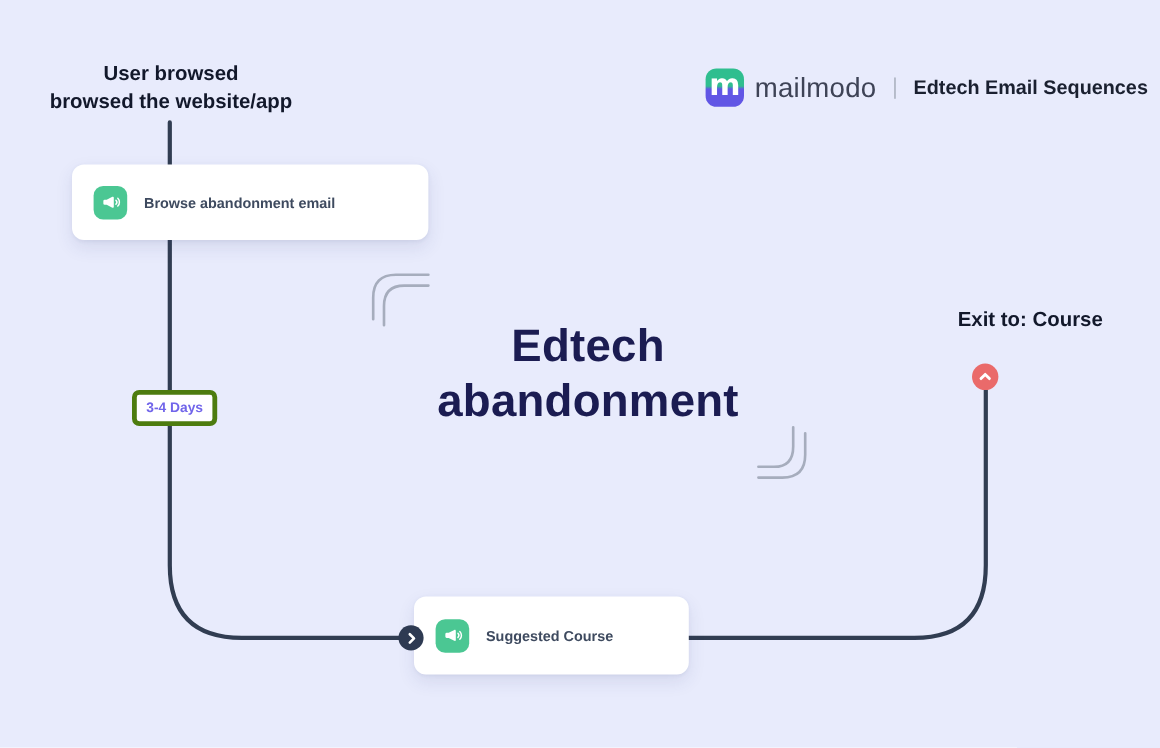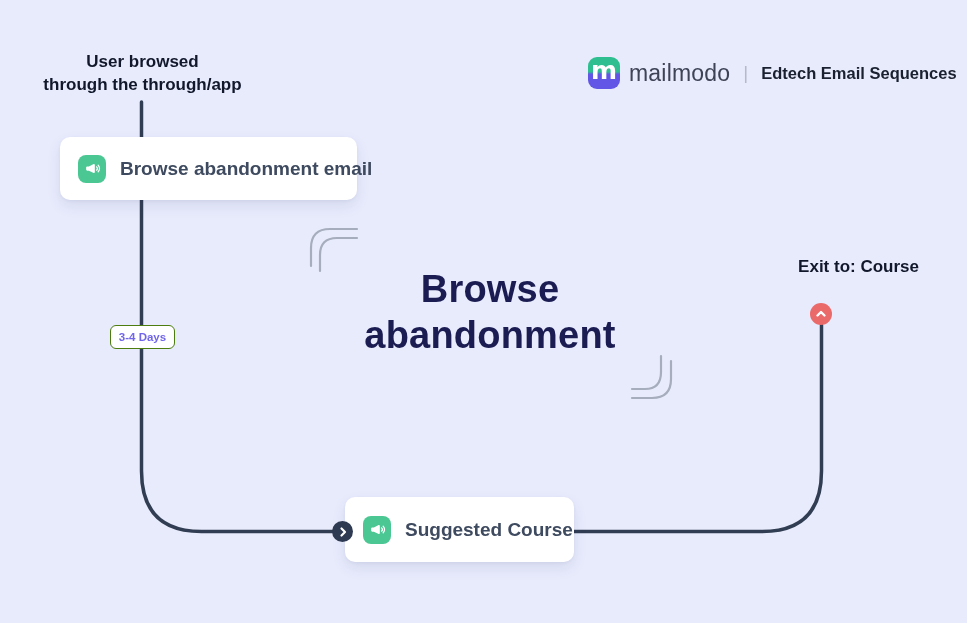--- a/index.html
+++ b/index.html
@@ -17,30 +17,30 @@
   .exit-label{
     position:absolute;left:709px;top:256px;width:210px;z-index:2;
     text-align:right;font-size:17px;font-weight:700;color:#12182b;line-height:22px;
   }
   .node-card{
     position:absolute;z-index:3;background:#ffffff;border-radius:10px;
     box-shadow:0 6px 14px rgba(45,60,120,.10),0 1px 3px rgba(45,60,120,.06);
     display:flex;align-items:center;gap:14px;padding:0 18px;box-sizing:border-box;
     cursor:pointer;
   }
-  .node-card .node-label{font-size:19px;font-weight:700;color:#3e4a5f;white-space:nowrap;}
+  .node-card .node-label{font-size:12px;font-weight:700;color:#3e4a5f;white-space:nowrap;}
   .node-icon{
     width:28px;height:28px;border-radius:8px;background:#4bc793;flex:0 0 auto;
     display:flex;align-items:center;justify-content:center;
   }
   .card-1{left:60px;top:137px;width:297px;height:63px;}
   .card-2{left:345px;top:497px;width:229px;height:65px;}
   .delay-badge{
     position:absolute;left:110px;top:325px;width:63px;height:22px;z-index:4;
-    background:#ffffff;border:1px solid #4d7c0f;border-radius:6px;
+    background:#ffffff;border:4px solid #4d7c0f;border-radius:6px;
     display:flex;align-items:center;justify-content:center;
     font-size:11.5px;font-weight:700;color:#7165ea;cursor:pointer;
   }
   .big-title{
     position:absolute;left:270px;top:266px;width:440px;z-index:2;
     text-align:center;color:#1b1c52;font-size:38px;font-weight:800;line-height:46px;
     letter-spacing:.2px;
   }
   .header{
     position:absolute;left:588px;top:57px;z-index:2;
@@ -79,34 +79,34 @@
     <path d="M 17 50 V 34 Q 17 17 34 17 H 54" fill="none" stroke="#a6adbd" stroke-width="2.2" stroke-linecap="round"></path>
   </svg>
 
   <svg class="decor" style="left:628px;top:353px;" width="60" height="56" viewBox="0 0 60 56">
     <path d="M 43 8 V 26 Q 43 45 24 45 H 4" fill="none" stroke="#a6adbd" stroke-width="2.2" stroke-linecap="round"></path>
     <path d="M 33 3 V 19 Q 33 36 17 36 H 4" fill="none" stroke="#a6adbd" stroke-width="2.2" stroke-linecap="round"></path>
   </svg>
 
   <div class="entry-label">
     <div>User browsed</div>
-    <div>through the through/app</div>
+    <div>browsed the website/app</div>
   </div>
 
   <div class="header">
     <div class="brand-logo">
       <span>m</span>
     </div>
     <div class="brand-name">mailmodo</div>
     <div class="header-divider">|</div>
     <div class="header-subtitle">Edtech Email Sequences</div>
   </div>
 
   <div class="big-title">
-    <div>Browse</div>
+    <div>Edtech</div>
     <div>abandonment</div>
   </div>
 
   <div class="exit-label">
     <div>Exit to: Course</div>
   </div>
 
   <div class="marker exit-marker">
     <svg width="14" height="14" viewBox="0 0 14 14">
       <polyline points="3.5,8.5 7,5 10.5,8.5" fill="none" stroke="#ffffff" stroke-width="2.4" stroke-linecap="round" stroke-linejoin="round"></polyline>

